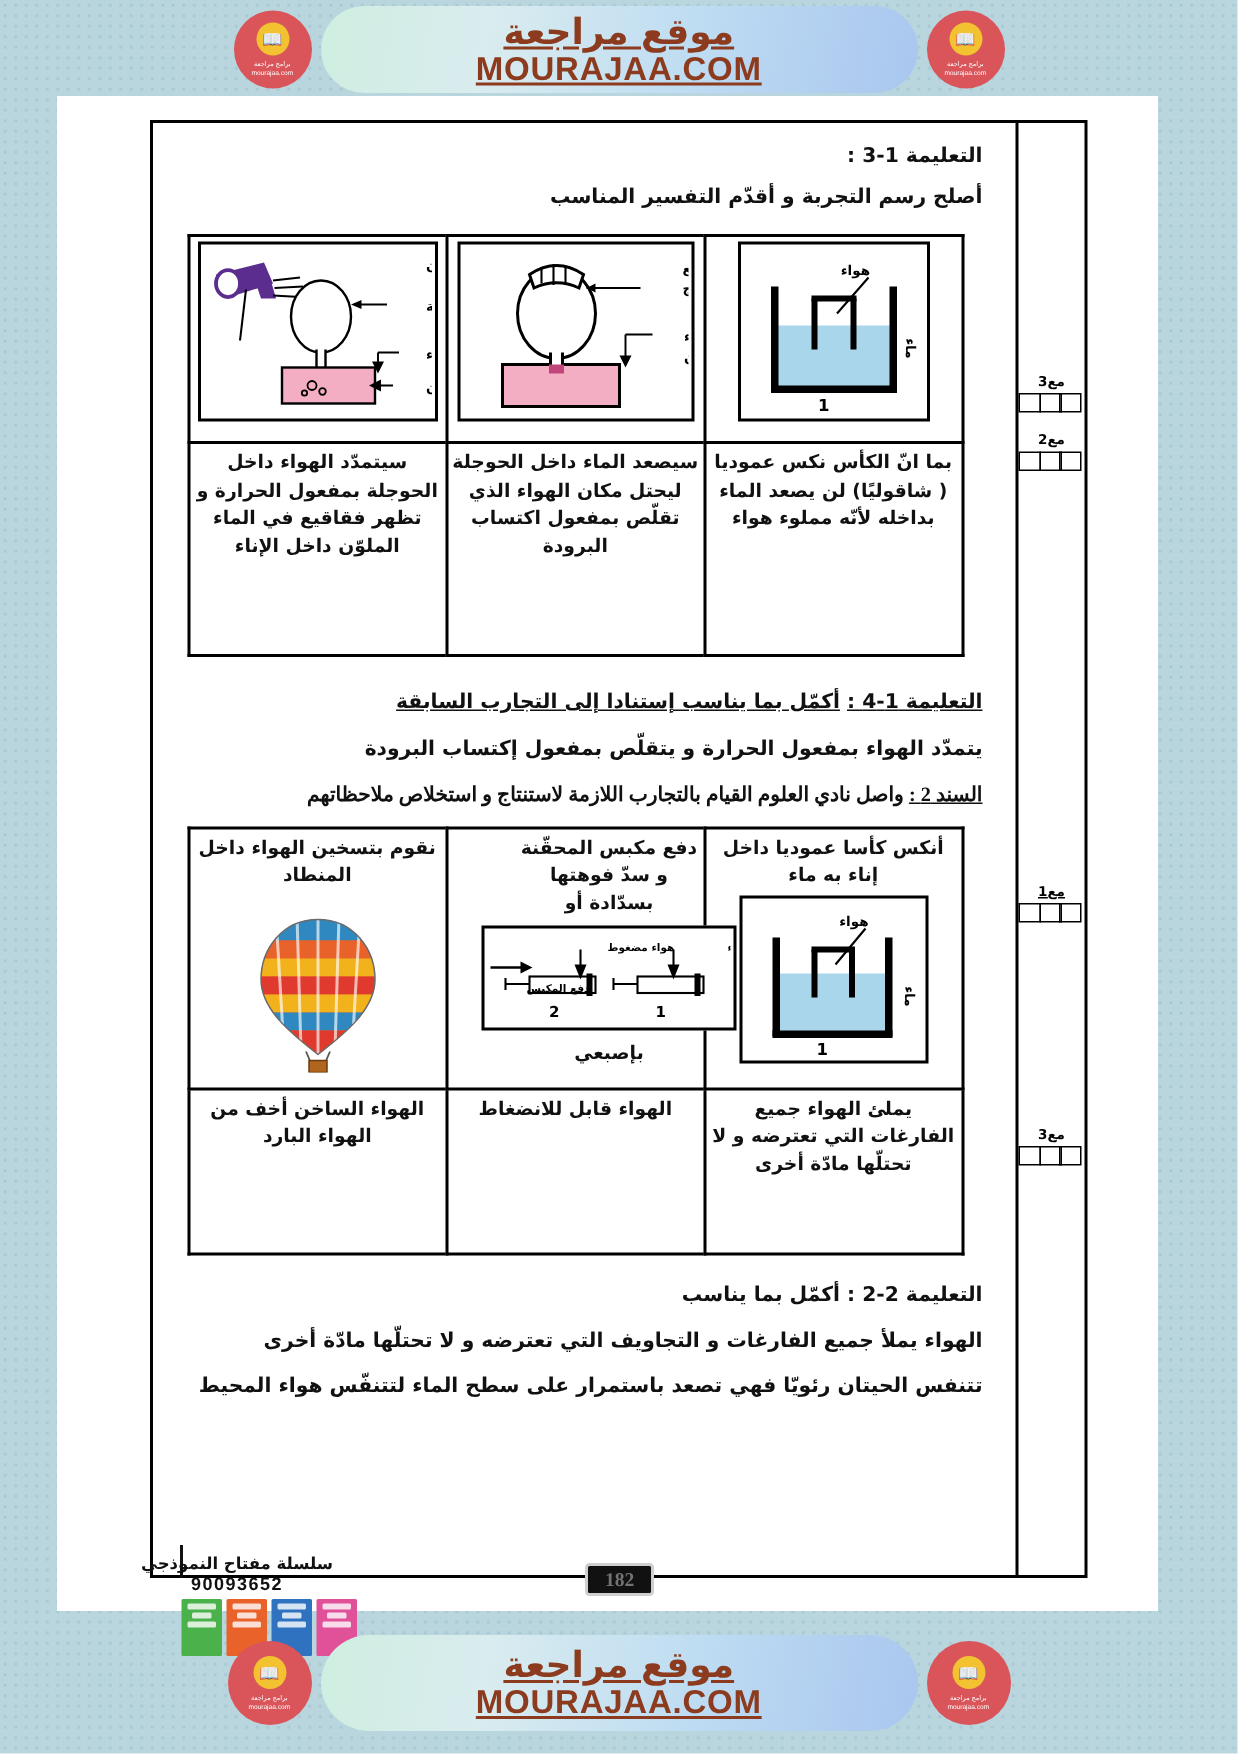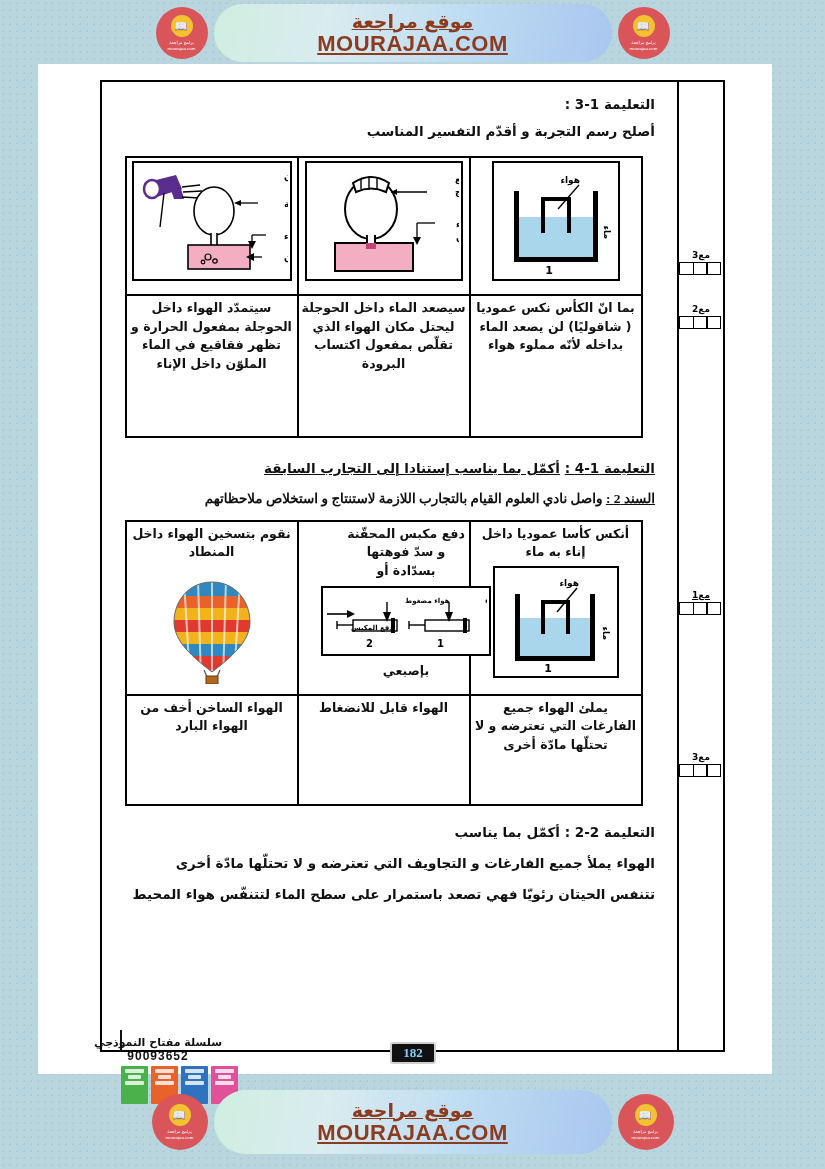--- a/index.html
+++ b/index.html
@@ -29,21 +29,21 @@
   .banner-bottom{ top:1075px; height:94px; }
 
   .banner-pill{
     width:398px; height:58px; border-radius:32px;
     background: linear-gradient(100deg,#cfeee0 0%,#d9ecef 28%,#bedcf2 62%,#a9c6ef 100%);
     display:flex; flex-direction:column; align-items:center; justify-content:center;
     line-height:1;
   }
   .banner-bottom .banner-pill{ height:64px; }
   .banner-ar{
-    color:#8c3b1e; font-size:19px; font-weight:bold;
+    color:#8c3b1e; font-size:24px; font-weight:bold;
     text-decoration:underline; letter-spacing:.5px;
     font-family:"DejaVu Sans","Liberation Sans",sans-serif;
   }
   .banner-en{
     color:#8c3b1e; font-size:22px; font-weight:bold;
     text-decoration:underline; letter-spacing:.5px; margin-top:2px;
     font-family:"Liberation Sans",sans-serif;
   }
   .logo-badge{
     width:52px; height:52px; border-radius:50%;
@@ -151,21 +151,21 @@
     padding-top:3px; overflow:hidden;
   }
   .book i{ display:block; width:19px; height:4px; background:rgba(255,255,255,.8); margin-bottom:2px; border-radius:1px;}
   .book i.s{ width:13px; }
 
   .page-num{
     position:absolute; left:390px; top:1042px; z-index:5;
     width:46px; height:22px; background:#111;
     border:2px solid #cfcfcf; border-radius:3px;
     display:flex; align-items:center; justify-content:center;
-    color:#7dd3fc; font-size:13px; font-weight:bold;
+    color:#737373; font-size:13px; font-weight:bold;
     font-family:"Liberation Serif",serif;
   }
   .tick{
     position:absolute; left:120px; top:1030px; width:2px; height:22px; background:#111; z-index:5;
   }
   svg{ display:block; }
   .lbl{ font-family:"DejaVu Sans",sans-serif; font-weight:bold; }
 </style>
 </head>
 <body>
@@ -195,21 +195,21 @@
 
       <div class="mark-group" style="top:168px;">
         <div class="mark-label">مع3</div>
         <div class="mark-boxes">
           <span></span>
           <span></span>
           <span></span>
         </div>
       </div>
 
-      <div class="mark-group" style="top:222px;">
+      <div class="mark-group" style="top:207px;">
         <div class="mark-label">مع2</div>
         <div class="mark-boxes">
           <span></span>
           <span></span>
           <span></span>
         </div>
       </div>
 
       <div class="mark-group" style="top:508px;text-decoration:underline;">
         <div class="mark-label">مع1</div>
@@ -354,20 +354,23 @@
           <td>
             <div class="cell-text">سيتمدّد الهواء داخل الحوجلة بمفعول الحرارة و تظهر فقاقيع في الماء الملوّن داخل الإناء</div>
           </td>
         </tr>
       </tbody>
         </table>
 
       <p class="line" style="margin-top:20px; margin-bottom:10px;">
         <span class="u">التعليمة 1-4 :</span>
         <span class="u">أكمّل بما يناسب إستنادا إلى التجارب السابقة</span>
+      </p>
+      <p class="line" style="margin-bottom:10px;">
+        <span>يتمدّد الهواء بمفعول الحرارة و يتقلّص بمفعول إكتساب البرودة</span>
       </p>
       <p class="line" style="margin-bottom:10px;font-family:Liberation Serif, serif;">
         <span class="u">السند 2 :</span>
         <span>واصل نادي العلوم القيام بالتجارب اللازمة لاستنتاج و استخلاص ملاحظاتهم</span>
       </p>
 
       <table class="exp">
         <tbody>
             <tr>
 

